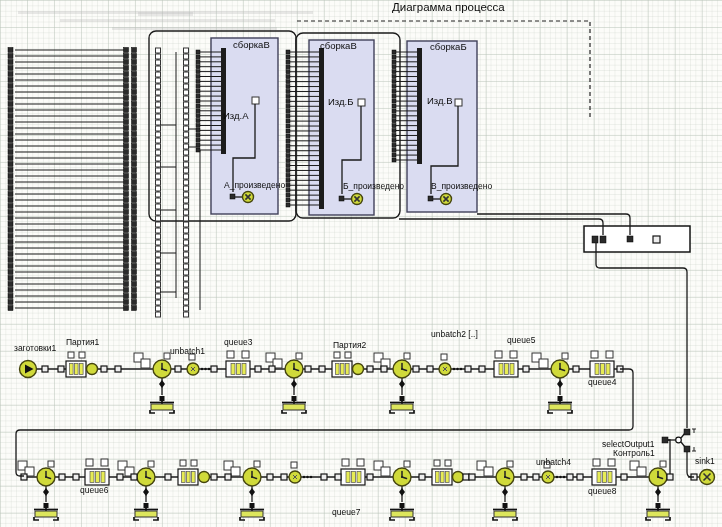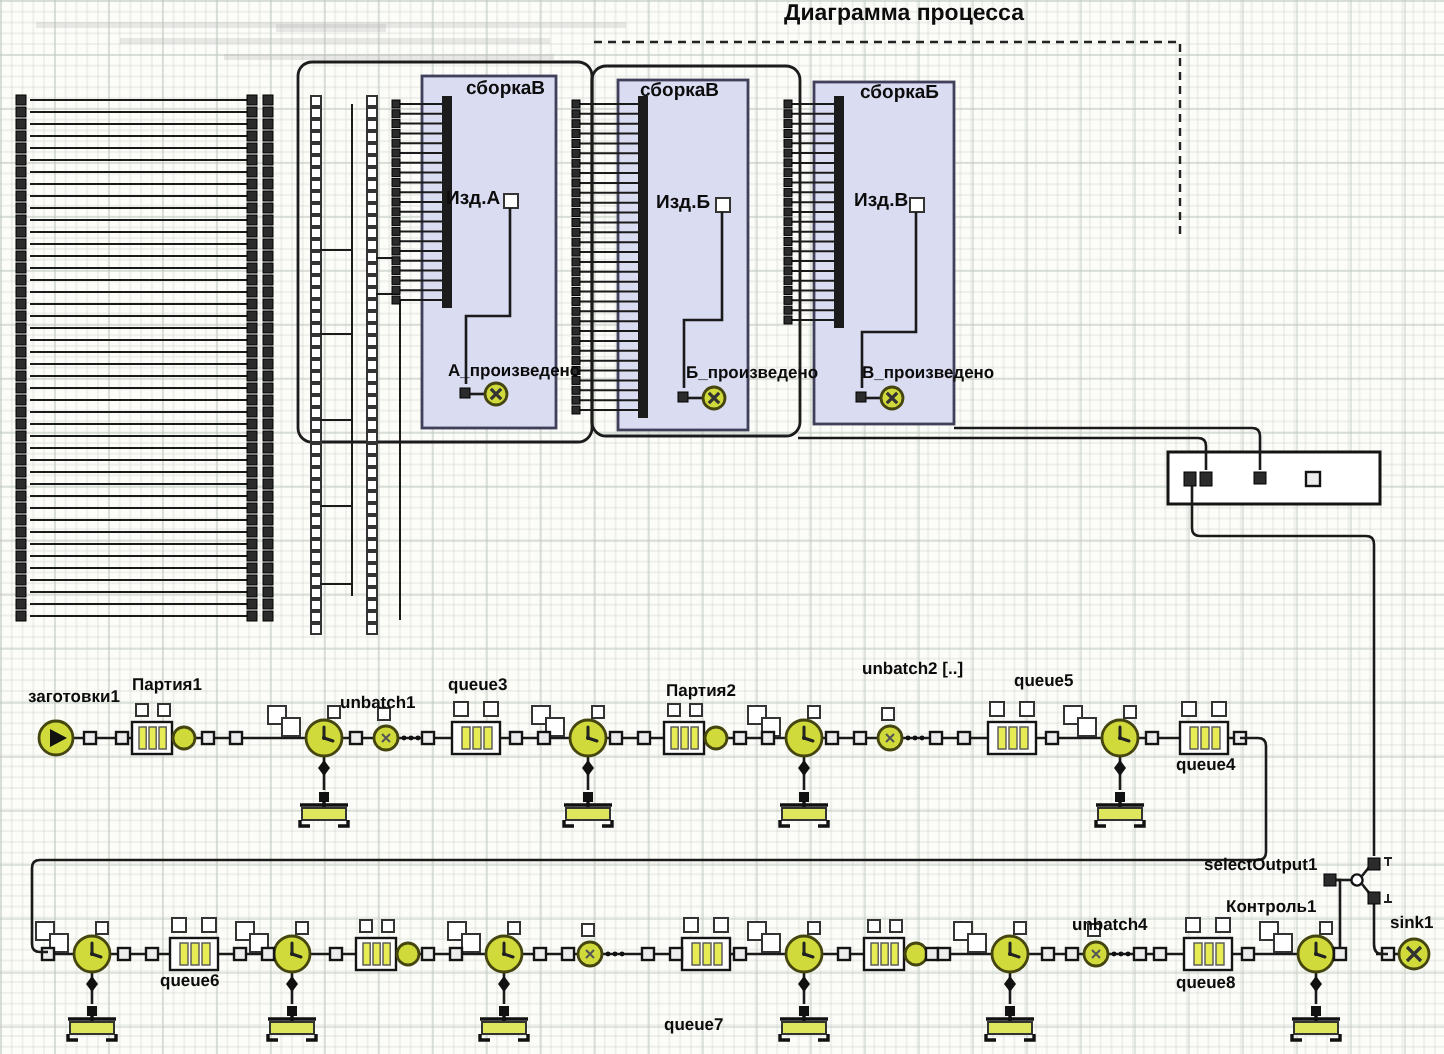--- a/index.html
+++ b/index.html
@@ -5,21 +5,21 @@
   html,body{margin:0;padding:0}
   body{width:722px;height:527px;overflow:hidden;font-family:"Liberation Sans",sans-serif}
   #stage{position:relative;width:722px;height:527px;background-color:#fcfcf9;
     background-image:
       linear-gradient(rgba(185,196,185,.40) 1px, transparent 1px),
       linear-gradient(90deg, rgba(185,196,185,.40) 1px, transparent 1px),
       linear-gradient(rgba(200,208,198,.28) 1px, transparent 1px),
       linear-gradient(90deg, rgba(200,208,198,.28) 1px, transparent 1px);
     background-size:27px 27px,27px 27px,5.4px 5.4px,5.4px 5.4px;}
   #art{position:absolute;left:0;top:0}
-  .lbl{position:absolute;color:#0c0c0c;font-weight:700;font-size:8.5px;line-height:9px;white-space:nowrap}
+  .lbl{position:absolute;color:#0c0c0c;font-weight:400;font-size:8.5px;line-height:9px;white-space:nowrap}
   .lbl.big{font-size:11.5px;line-height:12px}
   .lbl.mid{font-size:9.5px;line-height:10px}
   
   .wire{stroke:var(--wire,#1a1a1a);stroke-width:1.3;fill:none}
   .wire2{stroke-width:1}
   .dash{stroke:#222;stroke-width:1.2;fill:none;stroke-dasharray:4 3}
   .port{fill:#ededed;stroke:#141414;stroke-width:1.2}
   .dport{fill:#2b2b2b;stroke:#000;stroke-width:.5}
   .wsq{fill:#fff;stroke:#333;stroke-width:1}
   .blk{fill:#fdfdfd;stroke:#141414;stroke-width:1.2}
@@ -718,21 +718,21 @@
     <path d="M692,429 h4 M694,429 v4 M692,451 h4 M694,451 v-4" stroke="#222" stroke-width="1" fill="none"></path>
   </g>
 </svg>
 
   <div class="lbl big" style="left:392px;top:1px">Диаграмма процесса</div>
 
   <div class="lbl mid" style="left:233px;top:40px">сборкаВ</div>
   <div class="lbl mid" style="left:320px;top:41px">сборкаВ</div>
   <div class="lbl mid" style="left:430px;top:42px">сборкаБ</div>
 
-  <div class="lbl mid" style="left:223px;top:95px">Изд.А</div>
+  <div class="lbl mid" style="left:223px;top:111px">Изд.А</div>
   <div class="lbl mid" style="left:328px;top:97px">Изд.Б</div>
   <div class="lbl mid" style="left:427px;top:96px">Изд.В</div>
 
   <div class="lbl" style="left:224px;top:181px">А_произведено</div>
   <div class="lbl" style="left:343px;top:182px">Б_произведено</div>
   <div class="lbl" style="left:431px;top:182px">В_произведено</div>
 
   <div class="lbl" style="left:14px;top:344px">заготовки1</div>
   <div class="lbl" style="left:66px;top:338px">Партия1</div>
   <div class="lbl" style="left:170px;top:347px">unbatch1</div>
@@ -740,15 +740,15 @@
   <div class="lbl" style="left:333px;top:341px">Партия2</div>
   <div class="lbl" style="left:431px;top:330px">unbatch2 [..]</div>
   <div class="lbl" style="left:507px;top:336px">queue5</div>
   <div class="lbl" style="left:588px;top:378px">queue4</div>
 
   <div class="lbl" style="left:80px;top:486px">queue6</div>
   <div class="lbl" style="left:332px;top:508px">queue7</div>
   <div class="lbl" style="left:536px;top:458px">unbatch4</div>
   <div class="lbl" style="left:588px;top:487px">queue8</div>
   <div class="lbl" style="left:613px;top:449px">Контроль1</div>
-  <div class="lbl" style="left:602px;top:428px">selectOutput1</div>
+  <div class="lbl" style="left:602px;top:440px">selectOutput1</div>
   <div class="lbl" style="left:695px;top:457px">sink1</div>
 </div>
 
 </body></html>

